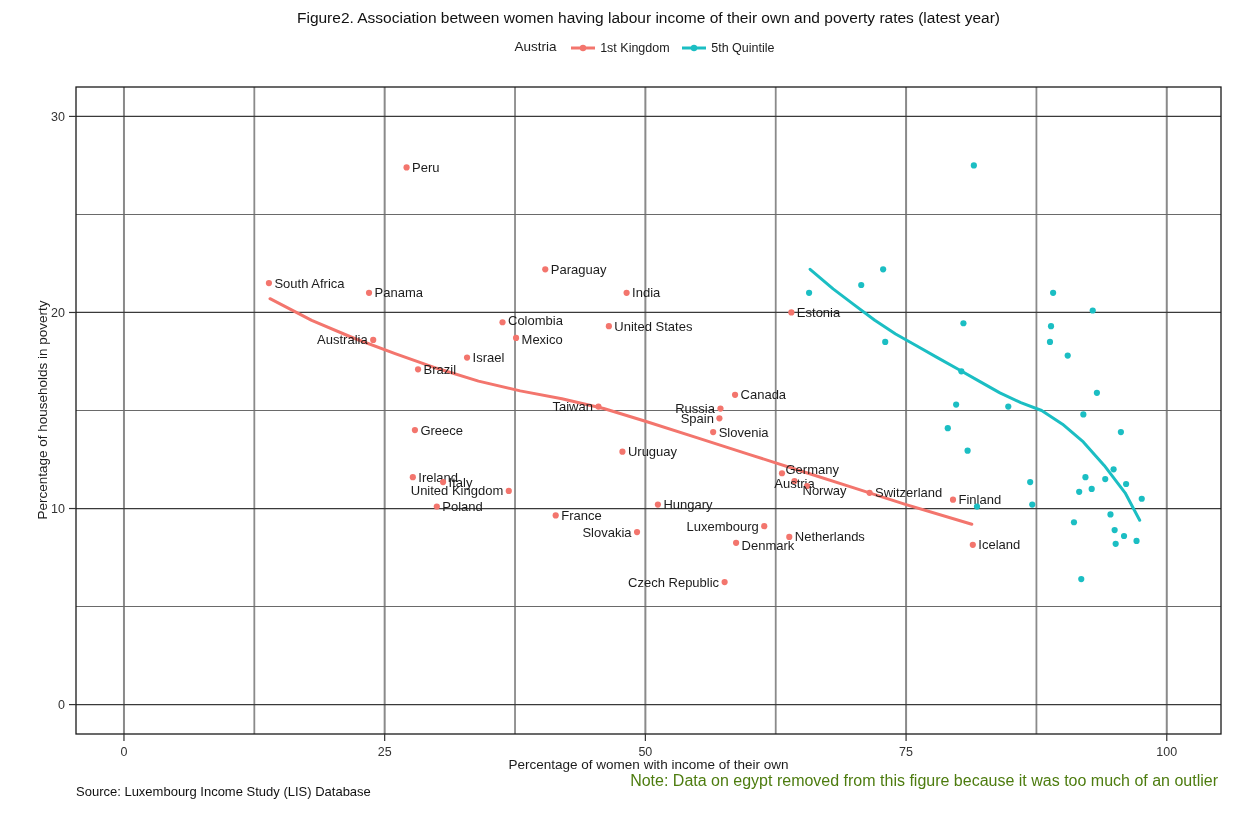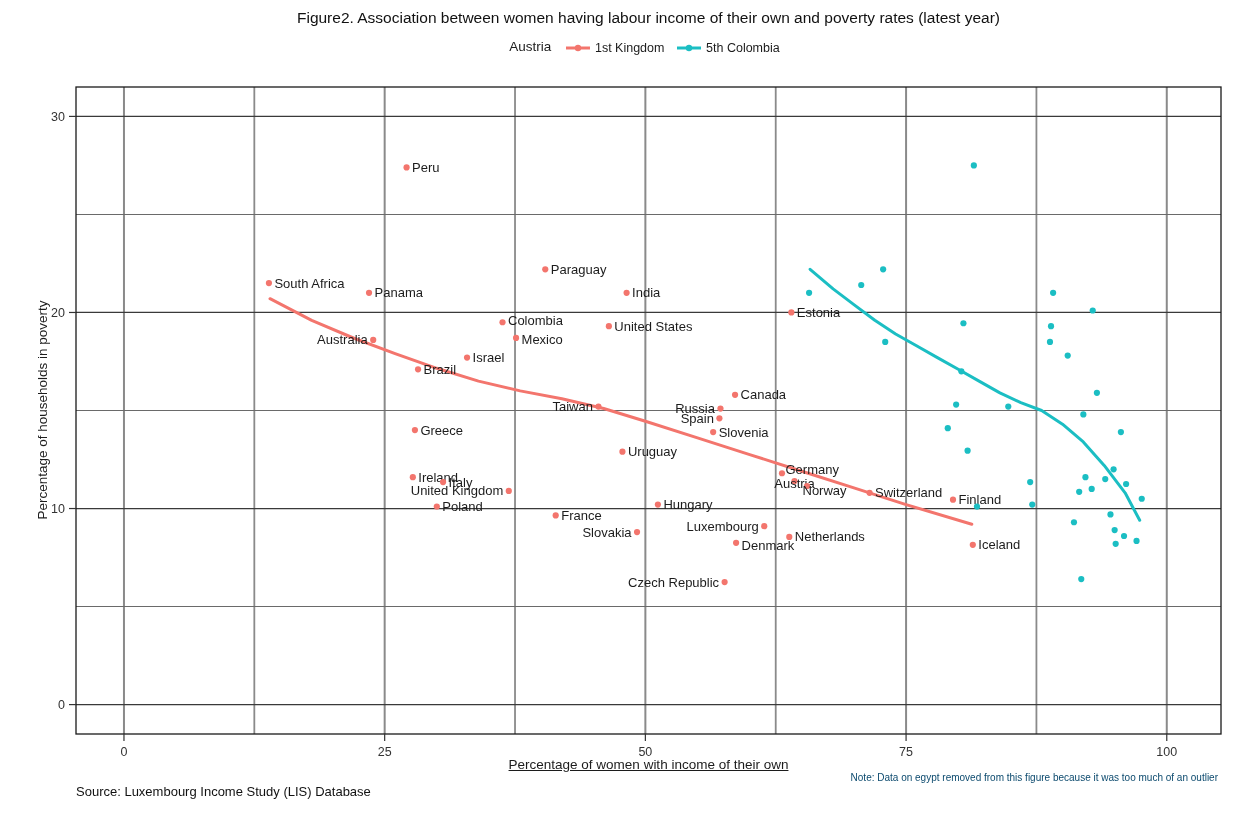--- a/index.html
+++ b/index.html
@@ -8,42 +8,42 @@
   .title{position:absolute;top:9px;left:76px;width:1145px;text-align:center;
          font-size:15.5px;font-weight:normal;color:#111;}
   .legend{position:absolute;top:39px;left:76px;width:1145px;text-align:center;
           font-size:13px;color:#1c1c1c;}
   .legend-title{margin-right:10px;font-size:13.5px;}
   .legend-item{margin-right:8px;white-space:nowrap;}
   .legend-item svg{vertical-align:middle;margin-right:4px;}
   .legend-item .lbl{vertical-align:middle;font-size:12.5px;}
   #plot{position:absolute;top:0;left:0;}
   .xlab{position:absolute;top:757px;left:76px;width:1145px;text-align:center;
-        font-size:13.5px;color:#1c1c1c;text-decoration:underline;}
+        font-size:13.5px;color:#1c1c1c;}
   .ylab{position:absolute;top:410px;left:42px;transform:translate(-50%,-50%) rotate(-90deg);
         white-space:nowrap;font-size:13.5px;color:#1c1c1c;}
   .src{position:absolute;top:784px;left:76px;font-size:13px;color:#111;}
-  .note{position:absolute;top:772px;right:36px;font-size:10px;color:#0c4a6e;}
+  .note{position:absolute;top:772px;right:36px;font-size:16px;color:#4d7c0f;}
 </style>
 </head>
 <body>
 
 <div class="canvas">
   <div class="title">Figure2. Association between women having labour income of their own and poverty rates (latest year)</div>
 
   <div class="legend">
     <span class="legend-title">Austria</span>
     <span class="legend-item"><svg width="26" height="10">
           <line id="lk1" x1="1" y1="5" x2="25" y2="5" stroke-width="3" stroke="#F3756D"></line>
           <circle id="lc1" cx="13" cy="5" r="3.2" fill="#F3756D"></circle>
         </svg><span class="lbl">1st Kingdom</span></span>
     <span class="legend-item"><svg width="26" height="10">
           <line id="lk2" x1="1" y1="5" x2="25" y2="5" stroke-width="3" stroke="#1BBEC3"></line>
           <circle id="lc2" cx="13" cy="5" r="3.2" fill="#1BBEC3"></circle>
-        </svg><span class="lbl">5th Colombia</span></span>
+        </svg><span class="lbl">5th Quintile</span></span>
   </div>
 
   <svg id="plot" width="1254" height="815" viewBox="0 0 1254 815">
       <line x1="254.31967213114754" y1="87" x2="254.31967213114754" y2="734" stroke="#8a8a8a" stroke-width="1.8"></line>
       <line x1="515.0209471766849" y1="87" x2="515.0209471766849" y2="734" stroke="#8a8a8a" stroke-width="1.8"></line>
       <line x1="775.7222222222222" y1="87" x2="775.7222222222222" y2="734" stroke="#8a8a8a" stroke-width="1.8"></line>
       <line x1="1036.4234972677596" y1="87" x2="1036.4234972677596" y2="734" stroke="#8a8a8a" stroke-width="1.8"></line>
       <line x1="123.96903460837886" y1="87" x2="123.96903460837886" y2="734" stroke="#8a8a8a" stroke-width="2"></line>
       <line x1="384.6703096539162" y1="87" x2="384.6703096539162" y2="734" stroke="#8a8a8a" stroke-width="2"></line>
       <line x1="645.3715846994536" y1="87" x2="645.3715846994536" y2="734" stroke="#8a8a8a" stroke-width="2"></line>

